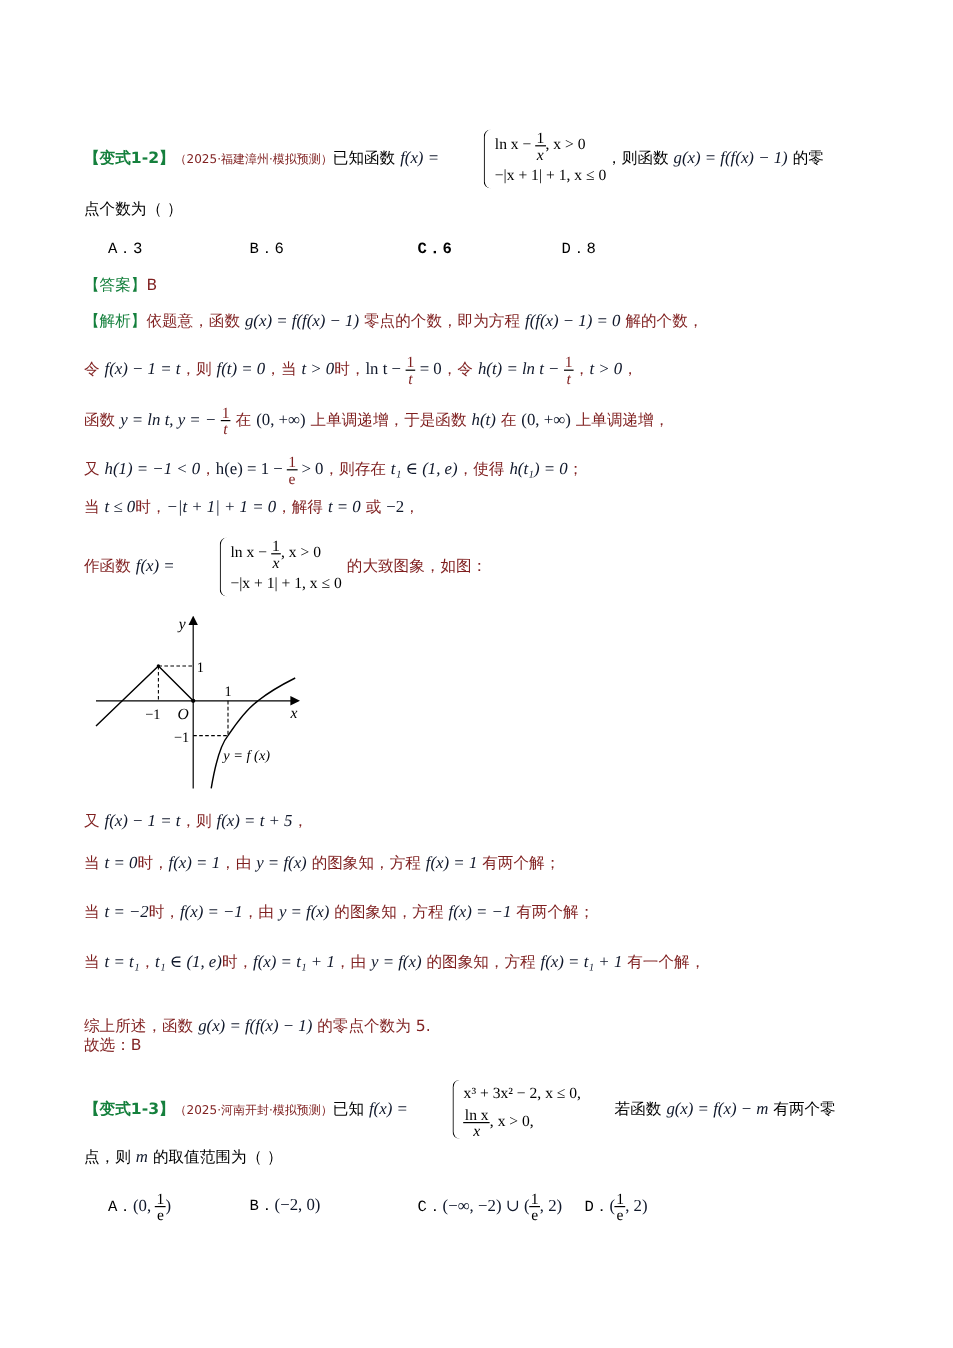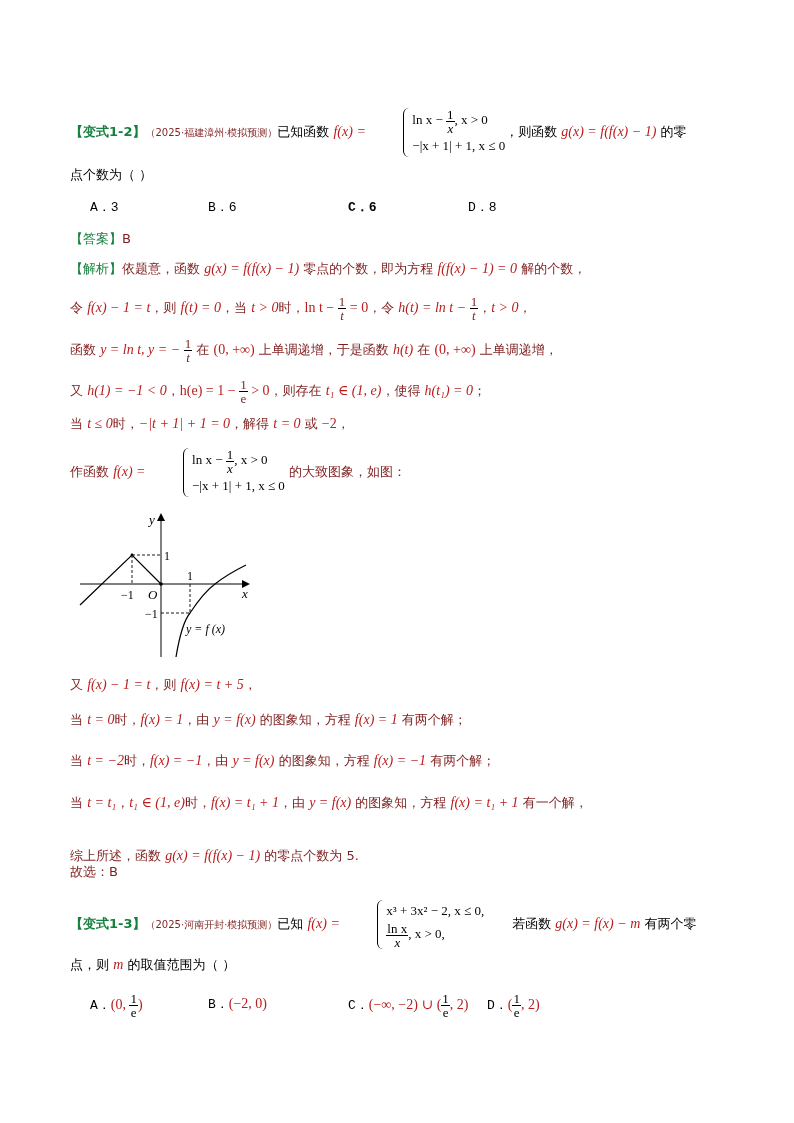--- a/index.html
+++ b/index.html
@@ -2,21 +2,21 @@
 <html><head>
 <meta charset="utf-8">
 <style>
   html, body { margin:0; padding:0; background:#fff; }
   body { width:794px; height:1123px; position:relative; overflow:hidden;
          font-family:"DejaVu Sans","Liberation Sans",sans-serif; font-size:13px; color:#000; }
   .line { position:absolute; left:70px; white-space:nowrap; line-height:18px; }
   .red { color:#15803d; }
   .dred { color:#7f1f1f; }
   .bold { font-weight:bold; }
-  .math { font-family:"Liberation Serif","DejaVu Serif",serif; font-size:14px; color:#b91c1c; }
+  .math { font-family:"Liberation Serif","DejaVu Serif",serif; font-size:14px; color:#0f172a; }
   .it { font-style:italic; }
   .frac { display:inline-block; vertical-align:middle; text-align:center; font-family:"Liberation Serif",serif; font-size:13px; line-height:13px; }
   .frac .num { display:block; border-bottom:1px solid #000; padding:0 1px; }
   .frac .den { display:block; }
   .piece { display:inline-block; vertical-align:middle; position:relative; padding-left:9px;margin-left:34px; }
   .piece .brace { position:absolute; left:0; top:0; bottom:0; width:6px; border-left:1.3px solid #000; border-radius:6px 0 0 6px; }
   .piece .row { display:block; font-family:"Liberation Serif",serif; font-size:13px; line-height:22px; white-space:nowrap; }
   .opt { position:absolute; font-family:"Liberation Mono","DejaVu Sans Mono",monospace; font-size:13px; }
   .small { font-size:10px; }
   svg text { font-family:"Liberation Serif","DejaVu Serif",serif; }

